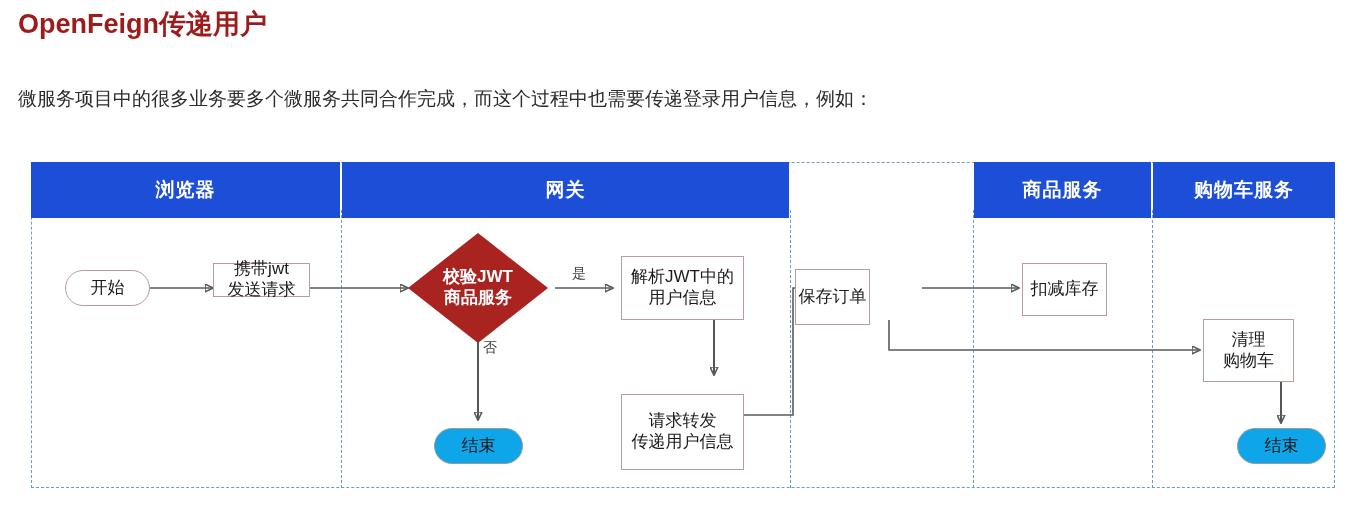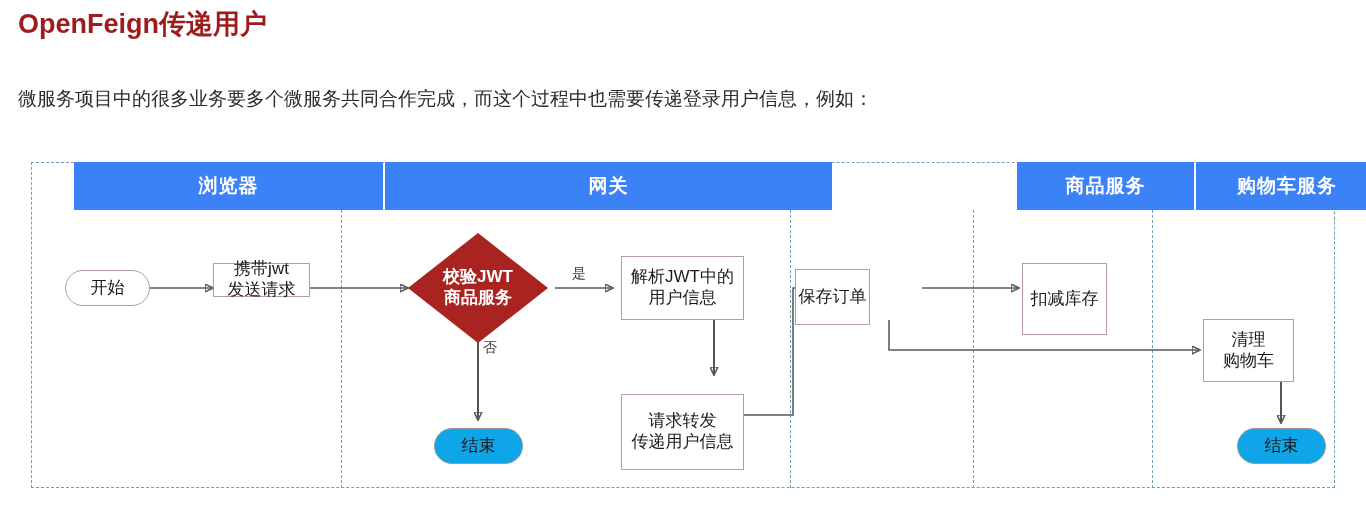--- a/index.html
+++ b/index.html
@@ -53,31 +53,30 @@
     bottom: 0;
     border: 1.6px dashed #6d9fb5;
     box-sizing: border-box;
     pointer-events: none;
   }
 
   
   .lane-header {
     position: absolute;
     top: 0;
-    height: 48px;
-    background: #3b82f6;
+    height: 56px;
+    background: #1d4ed8;
     color: #ffffff;
     font-size: 19px;
     font-weight: bold;
     display: flex;
     align-items: center;
     justify-content: center;
     box-sizing: border-box;
     letter-spacing: 1px;
-    margin-left: 43px;
   }
   .lane-divider {
     position: absolute;
     top: 48px;
     bottom: 0;
     width: 0;
     border-left: 1.6px dashed #6d9fb5;
   }
 
   
@@ -209,21 +208,21 @@
   <div class="node rect" style="left:590px; top:94px; width:123px; height:64px;">解析JWT中的
 用户信息</div>
 
   <div class="node rect" style="left:590px; top:232px; width:123px; height:76px;">请求转发
 传递用户信息</div>
 
   <div class="node terminator grey" style="left:403px; top:266px; width:89px; height:36px;">结束</div>
 
   <div class="node rect" style="left:764px; top:101px; width:75px; height:56px;margin-top:6px;">保存订单</div>
 
-  <div class="node rect" style="left:991px; top:101px; width:85px; height:72px;">扣减库存</div>
+  <div class="node rect" style="left:991px; top:101px; width:85px; height:53px;">扣减库存</div>
 
   <div class="node rect" style="left:1172px; top:157px; width:91px; height:63px;">清理
 购物车</div>
 
   <div class="node terminator grey" style="left:1206px; top:266px; width:89px; height:36px;">结束</div>
 
   <div class="edge-label" style="left:541px; top:103px;">是</div>
   <div class="edge-label" style="left:452px; top:177px;">否</div>
 
 </div>

